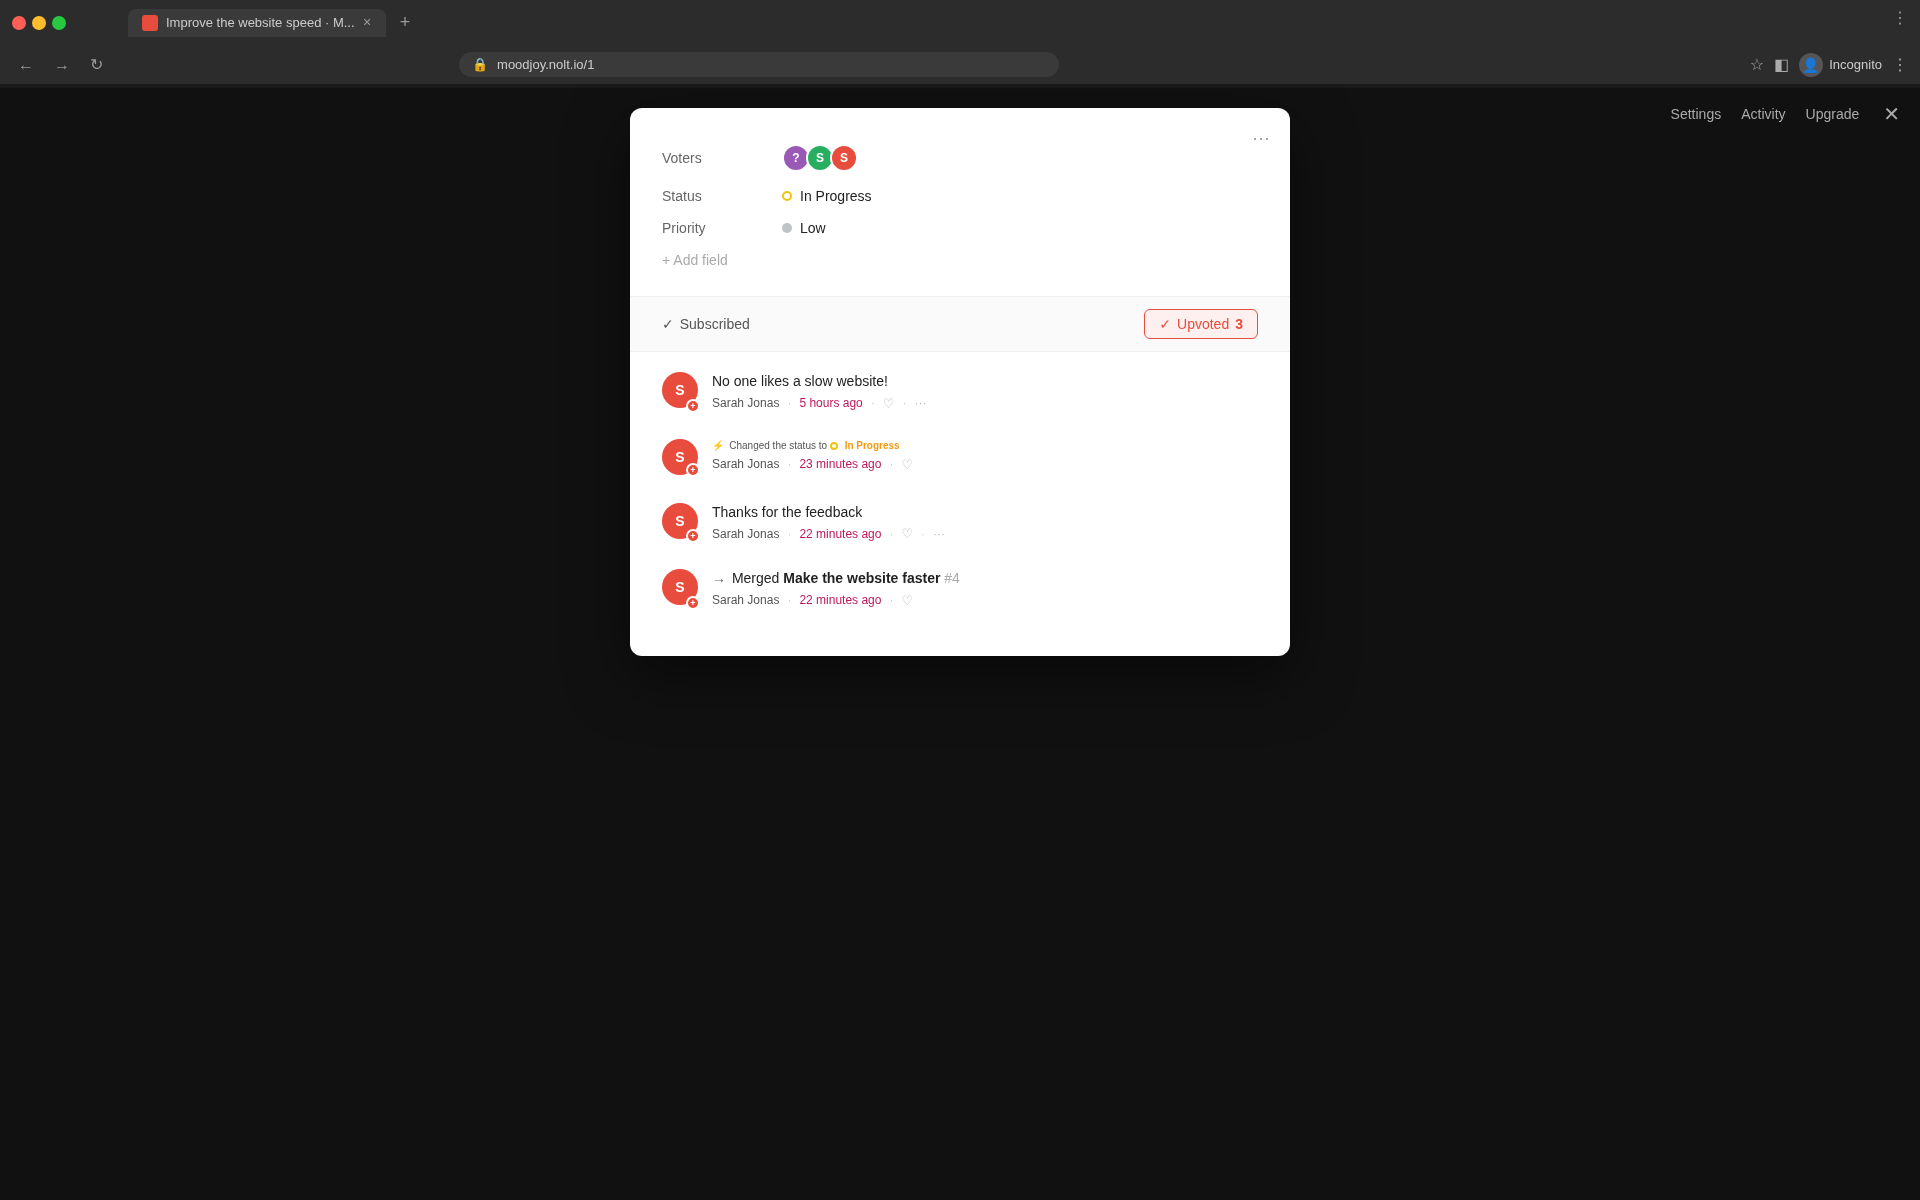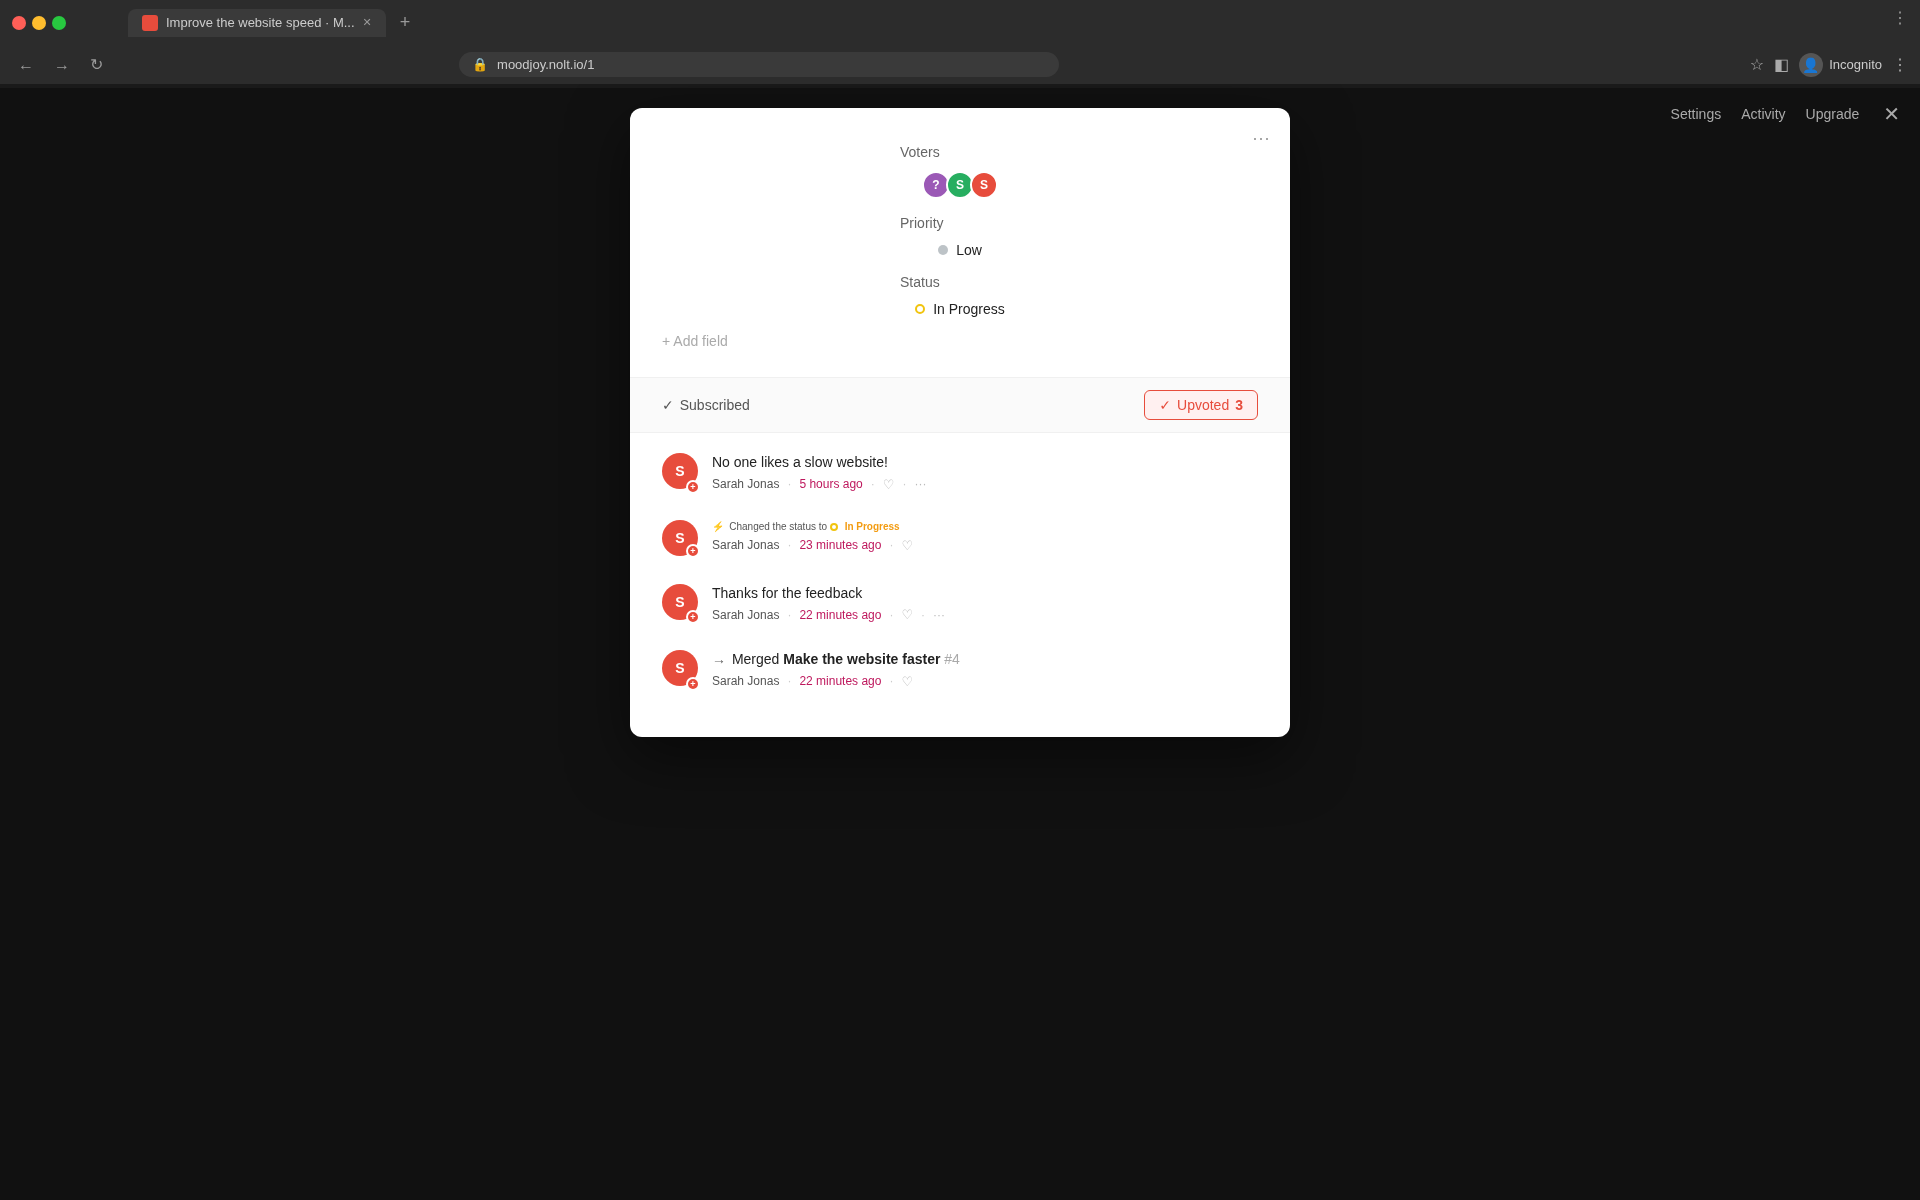--- a/index.html
+++ b/index.html
@@ -209,22 +209,21 @@
     }
 
     
     .fields-section {
       padding: 0 32px 20px;
     }
     .field-row {
       display: flex;
       align-items: center;
       padding: 8px 0;
-      gap: 11px;
-      flex-direction: column;
+      gap: 0;
     }
     .field-label {
       width: 120px;
       font-size: 14px;
       color: #666;
       flex-shrink: 0;
     }
     .field-value {
       display: flex;
       align-items: center;
@@ -462,32 +461,32 @@
         <div class="field-value">
           <div class="voters-avatars">
             <div class="voter-avatar avatar-question">?</div>
             <div class="voter-avatar avatar-s1">S</div>
             <div class="voter-avatar avatar-s2">S</div>
           </div>
         </div>
       </div>
 
       <div class="field-row">
+        <span class="field-label">Status</span>
+        <div class="field-value">
+          <span style="width:10px;height:10px;border-radius:50%;border:2px solid #f1c40f;display:inline-block;flex-shrink:0;"></span>
+          <span class="status-text-inprogress">In Progress</span>
+        </div>
+      </div>
+
+      <div class="field-row">
         <span class="field-label">Priority</span>
         <div class="field-value">
           <span style="width:10px;height:10px;border-radius:50%;background:#bdc3c7;display:inline-block;flex-shrink:0;"></span>
           <span class="priority-low">Low</span>
-        </div>
-      </div>
-
-      <div class="field-row">
-        <span class="field-label">Status</span>
-        <div class="field-value">
-          <span style="width:10px;height:10px;border-radius:50%;border:2px solid #f1c40f;display:inline-block;flex-shrink:0;"></span>
-          <span class="status-text-inprogress">In Progress</span>
         </div>
       </div>
 
       <div class="add-field">+ Add field</div>
     </div>
 
     <div class="modal-divider"></div>
 
     <div class="action-bar">
       <button class="subscribed-btn">

